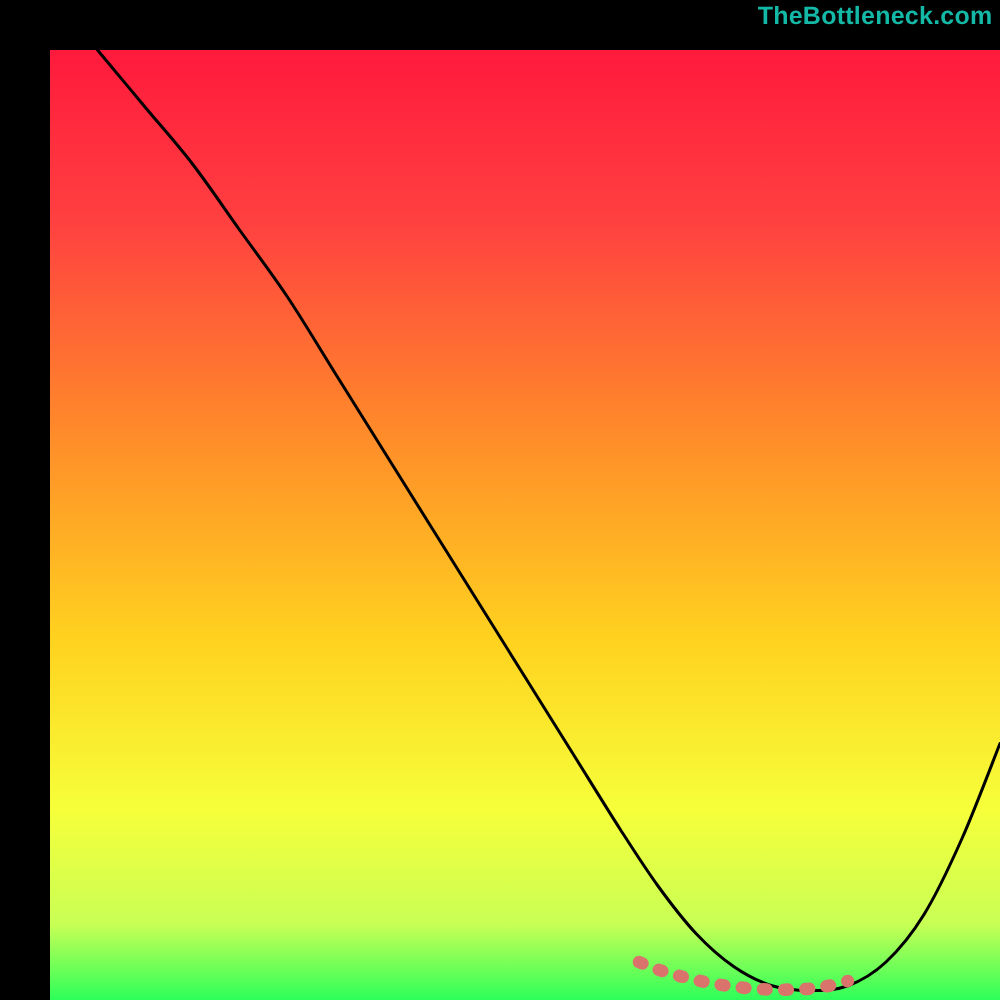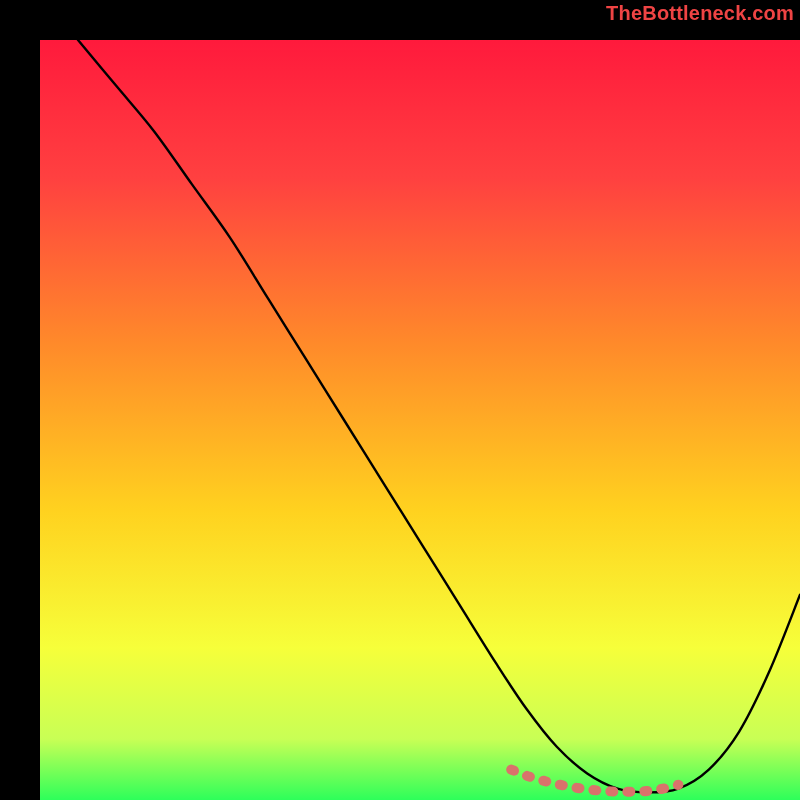--- a/index.html
+++ b/index.html
@@ -16,21 +16,21 @@
     left: 20px;
     top: 20px;
     width: 760px;
     height: 760px;
     background: #000;
   }
   .watermark {
     position: absolute;
     top: 2px;
     right: 6px;
-    color: #ef4444;
+    color: #14b8a6;
     font-size: 20px;
     font-weight: 600;
     letter-spacing: 0.2px;
     user-select: none;
   }
   .plot-wrap {
     position: absolute;
     left: 20px;
     top: 20px;
     width: 760px;

